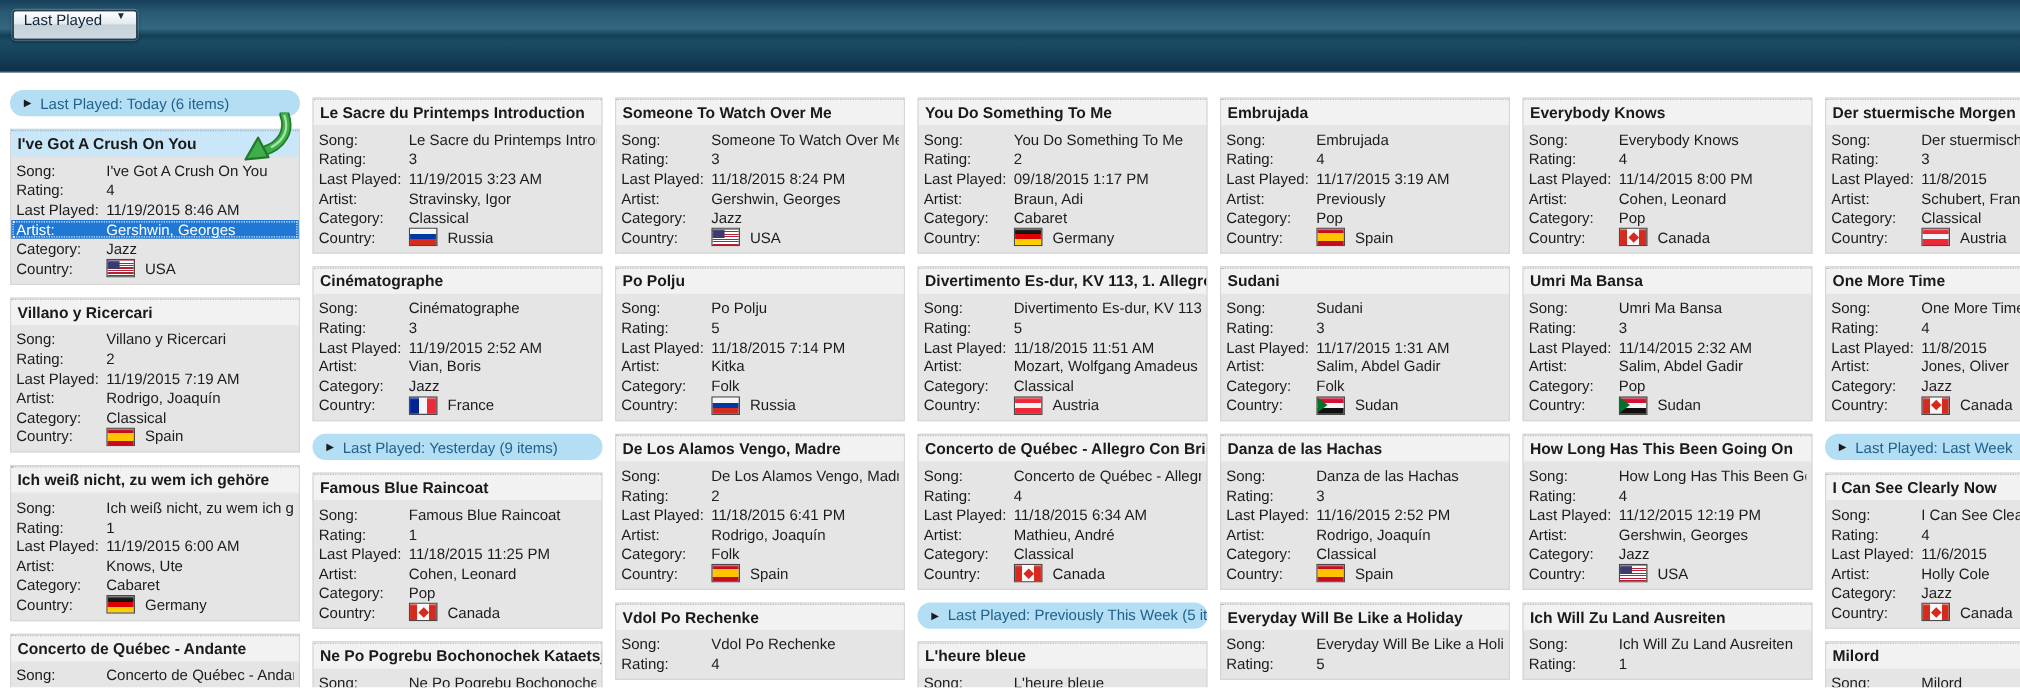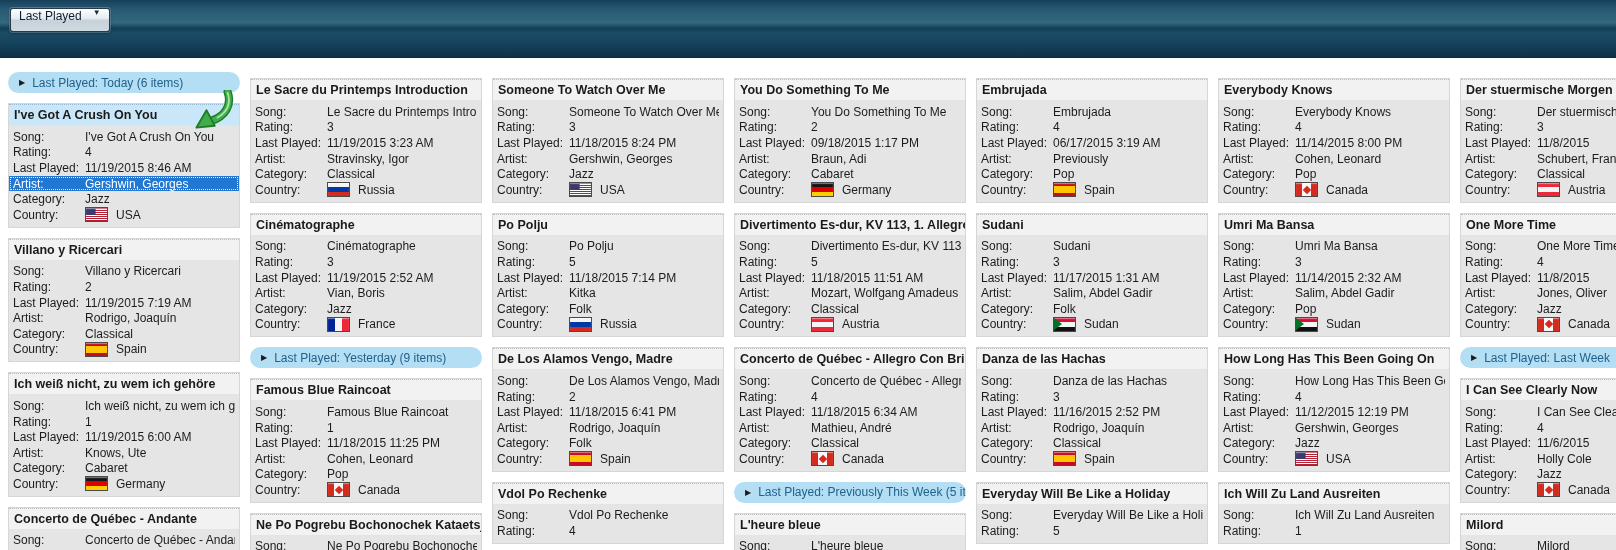--- a/index.html
+++ b/index.html
@@ -542,21 +542,21 @@
           <div class="row">
             <span class="lbl">Song:</span>
             <span class="val">Embrujada</span>
           </div>
           <div class="row">
             <span class="lbl">Rating:</span>
             <span class="val">4</span>
           </div>
           <div class="row">
             <span class="lbl">Last Played:</span>
-            <span class="val">06/17/2015 3:19 AM</span>
+            <span class="val">11/17/2015 3:19 AM</span>
           </div>
           <div class="row">
             <span class="lbl">Artist:</span>
             <span class="val">Previously</span>
           </div>
           <div class="row">
             <span class="lbl">Category:</span>
             <span class="val">Pop</span>
           </div>
           <div class="row">

